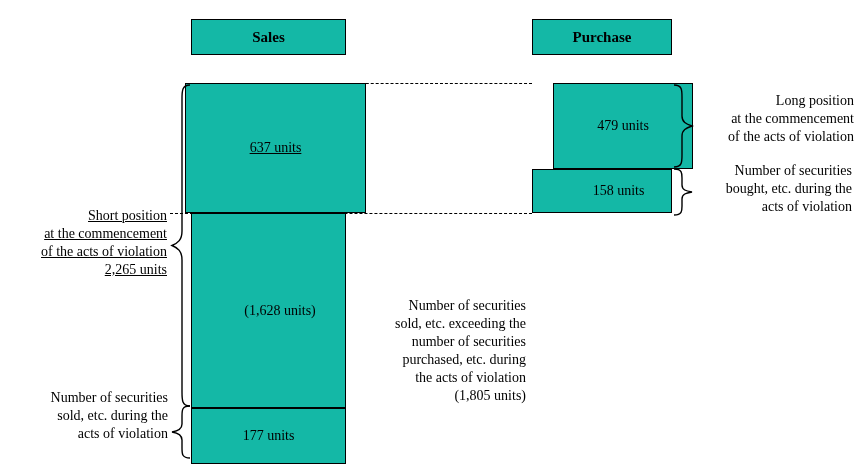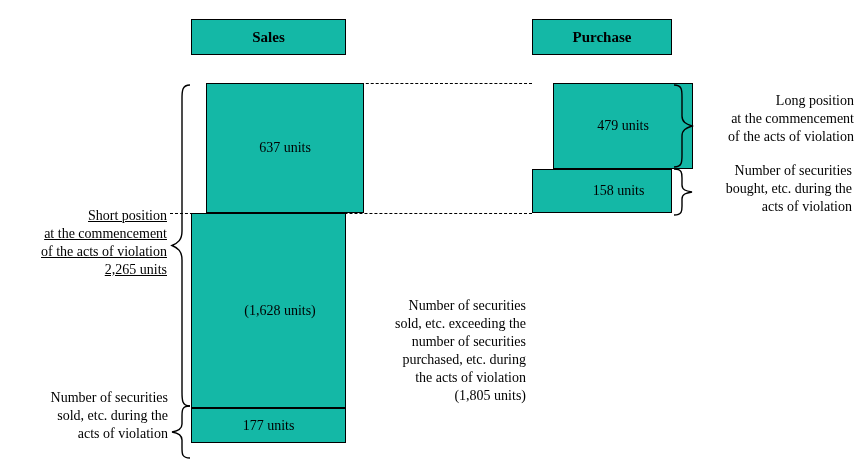--- a/index.html
+++ b/index.html
@@ -48,23 +48,23 @@
   .brace {
     position: absolute;
   }
   .brace svg {
     display: block;
   }
   
   #sales-header { left: 191px; top: 19px; width: 155px; height: 36px; }
   #purchase-header { left: 532px; top: 19px; width: 140px; height: 36px; }
   
-  #sales-cell-top { left: 206px; top: 83px; width: 158px; height: 130px; }
+  #sales-cell-top { left: 185px; top: 83px; width: 181px; height: 130px; text-decoration: underline; }
   #sales-cell-mid { left: 191px; top: 213px; width: 155px; height: 195px; padding-left: 23px; }
-  #sales-cell-bot { left: 191px; top: 408px; width: 155px; height: 35px; }
+  #sales-cell-bot { left: 191px; top: 408px; width: 155px; height: 56px; }
   
   #purchase-cell-top { left: 532px; top: 83px; width: 140px; height: 86px; margin-left: 21px; }
   #purchase-cell-bot { left: 532px; top: 169px; width: 140px; height: 44px; padding-left: 33px; }
   
   #dash-top { left: 346px; top: 83px; width: 186px; }
   #dash-mid { left: 170px; top: 213px; width: 362px; }
   
   #matching-label { left: 352px; top: 117px; width: 174px; }
   #exceeding-label { left: 352px; top: 297px; width: 174px; }
   

